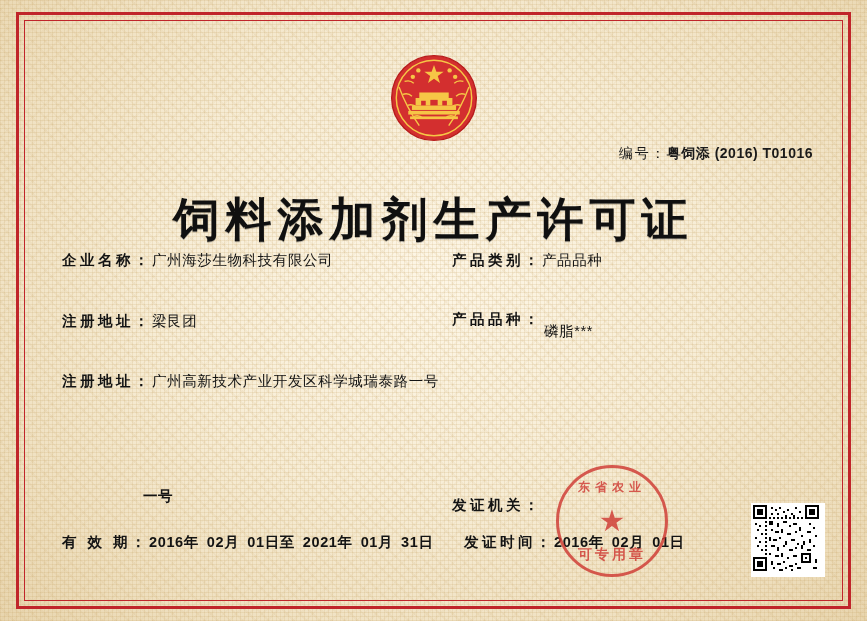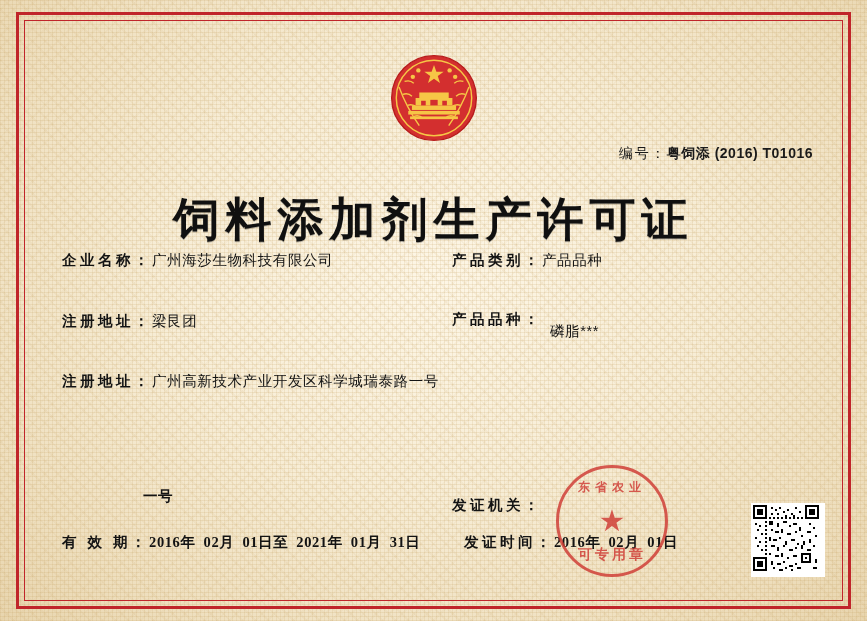--- a/index.html
+++ b/index.html
@@ -109,26 +109,26 @@
     font-weight: normal;
     letter-spacing: 0.6px;
   }
   .f-company { left: 62px; top: 251px; }
   .f-legal   { left: 62px; top: 312px; }
   .f-regaddr { left: 62px; top: 372px; }
   .f-prodaddr{ left: 62px; top: 456px; }
   .f-prodaddr2{ left: 143px; top: 487px; font-weight: bold; letter-spacing: 0.6px; }
   .f-category{ left: 452px; top: 251px; }
   .f-variety { left: 452px; top: 310px; }
-  .f-variety .val { position: relative; top: 12px; left: 8px; display: inline-block; }
+  .f-variety .val { position: relative; top: 12px; left: 2px; display: inline-block; }
   .f-issuer  { left: 452px; top: 496px; }
   .f-issuedate { left: 452px; top: 533px; padding-left: 12px; }
   .f-validity  { left: 62px; top: 533px; }
 
-  .f-validity .val, .f-issuedate .val { font-weight: bold; font-family: Liberation Serif, serif; }
+  .f-validity .val, .f-issuedate .val { font-weight: bold; }
   .gap { display: inline-block; width: 8px; }
   .num { letter-spacing: 0.5px; }
 
   
   .seal {
     position: absolute;
     left: 556px;
     top: 465px;
     width: 106px;
     height: 106px;

